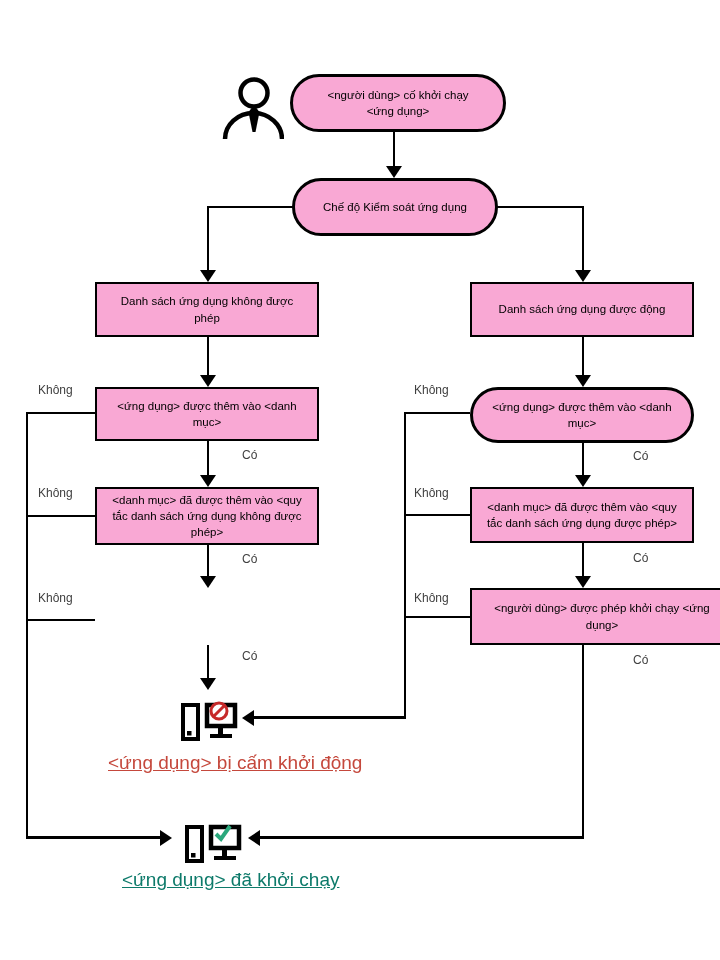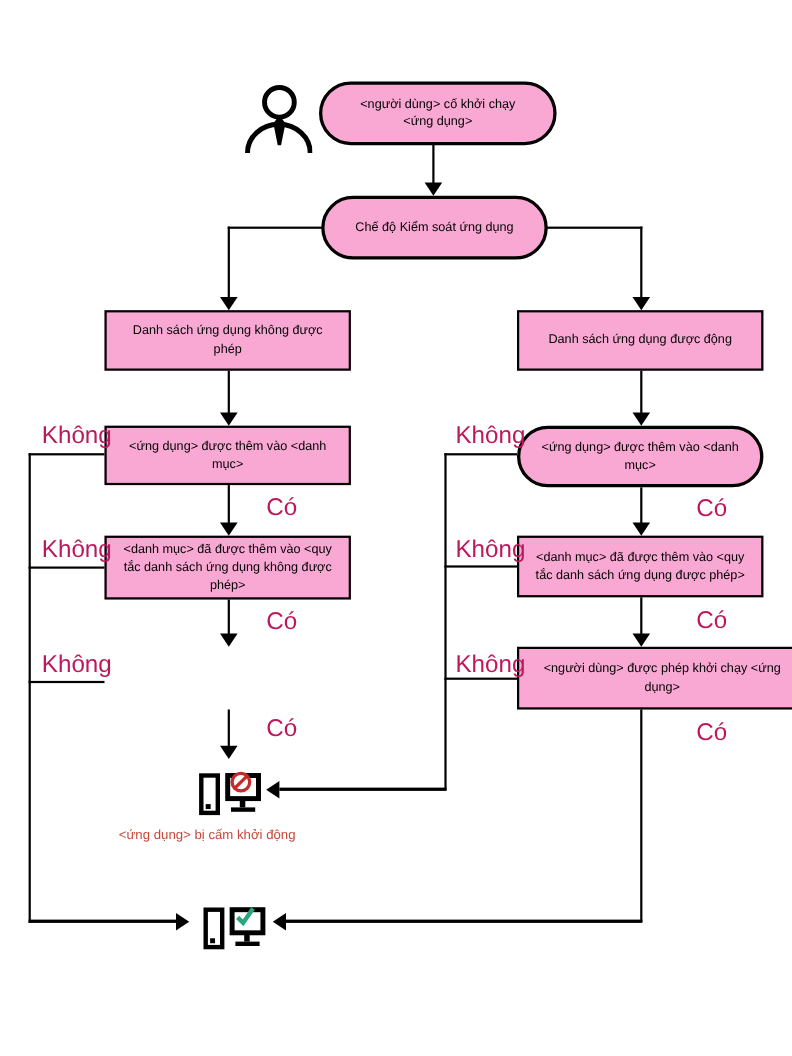--- a/index.html
+++ b/index.html
@@ -7,22 +7,22 @@
           font-family:"Liberation Sans",sans-serif;color:#000;}
   .node{position:absolute;box-sizing:border-box;border:2.5px solid #000;background:#f9a8d4;
         display:flex;align-items:center;justify-content:center;text-align:center;
         font-size:11.5px;line-height:1.4;padding:3px 12px;}
   .pill{border-radius:30px;border-width:3px;}
   .line{position:absolute;background:#000;}
   .ah{position:absolute;width:0;height:0;}
   .ah-down{border-left:8px solid transparent;border-right:8px solid transparent;border-top:12px solid #000;}
   .ah-left{border-top:8px solid transparent;border-bottom:8px solid transparent;border-right:12px solid #000;}
   .ah-right{border-top:8px solid transparent;border-bottom:8px solid transparent;border-left:12px solid #000;}
-  .lbl{position:absolute;font-size:22px;color:#be185d;}
-  .outcome{position:absolute;font-size:12px;white-space:nowrap;}
+  .lbl{position:absolute;font-size:12px;color:#404040;}
+  .outcome{position:absolute;font-size:19px;white-space:nowrap;text-decoration:underline;}
   svg{position:absolute;}
 </style>
 </head>
 <body>
 
 <div id="canvas">
 
   <svg style="left:222px;top:74px;" width="62" height="66" viewBox="0 0 62 66">
     <circle cx="32" cy="19" r="13.5" fill="none" stroke="#000" stroke-width="4.5"></circle>
     <path d="M 3 65 A 28.5 26 0 0 1 60 65" fill="none" stroke="#000" stroke-width="4.5"></path>
@@ -139,14 +139,15 @@
   <div class="outcome" style="left:108px;top:752px;color:#c5483c;">&lt;ứng dụng&gt; bị cấm khởi động</div>
 
   <svg style="left:180px;top:813px;" width="64" height="58" viewBox="0 0 64 58">
     <rect x="7" y="14" width="15" height="34" fill="#fff" stroke="#000" stroke-width="4"></rect>
     <rect x="11" y="40" width="4.5" height="4.5" fill="#000"></rect>
     <rect x="31" y="14" width="28" height="21" fill="#fff" stroke="#000" stroke-width="4.5"></rect>
     <rect x="42" y="35" width="5" height="8" fill="#000"></rect>
     <rect x="34" y="43" width="22" height="4" fill="#000"></rect>
     <polyline points="36,21 41,26 50,13" fill="none" stroke="#2aa87c" stroke-width="4"></polyline>
   </svg>
+  <div class="outcome" style="left:122px;top:869px;color:#0d7a6a;">&lt;ứng dụng&gt; đã khởi chạy</div>
 
 </div>
 
 </body></html>

